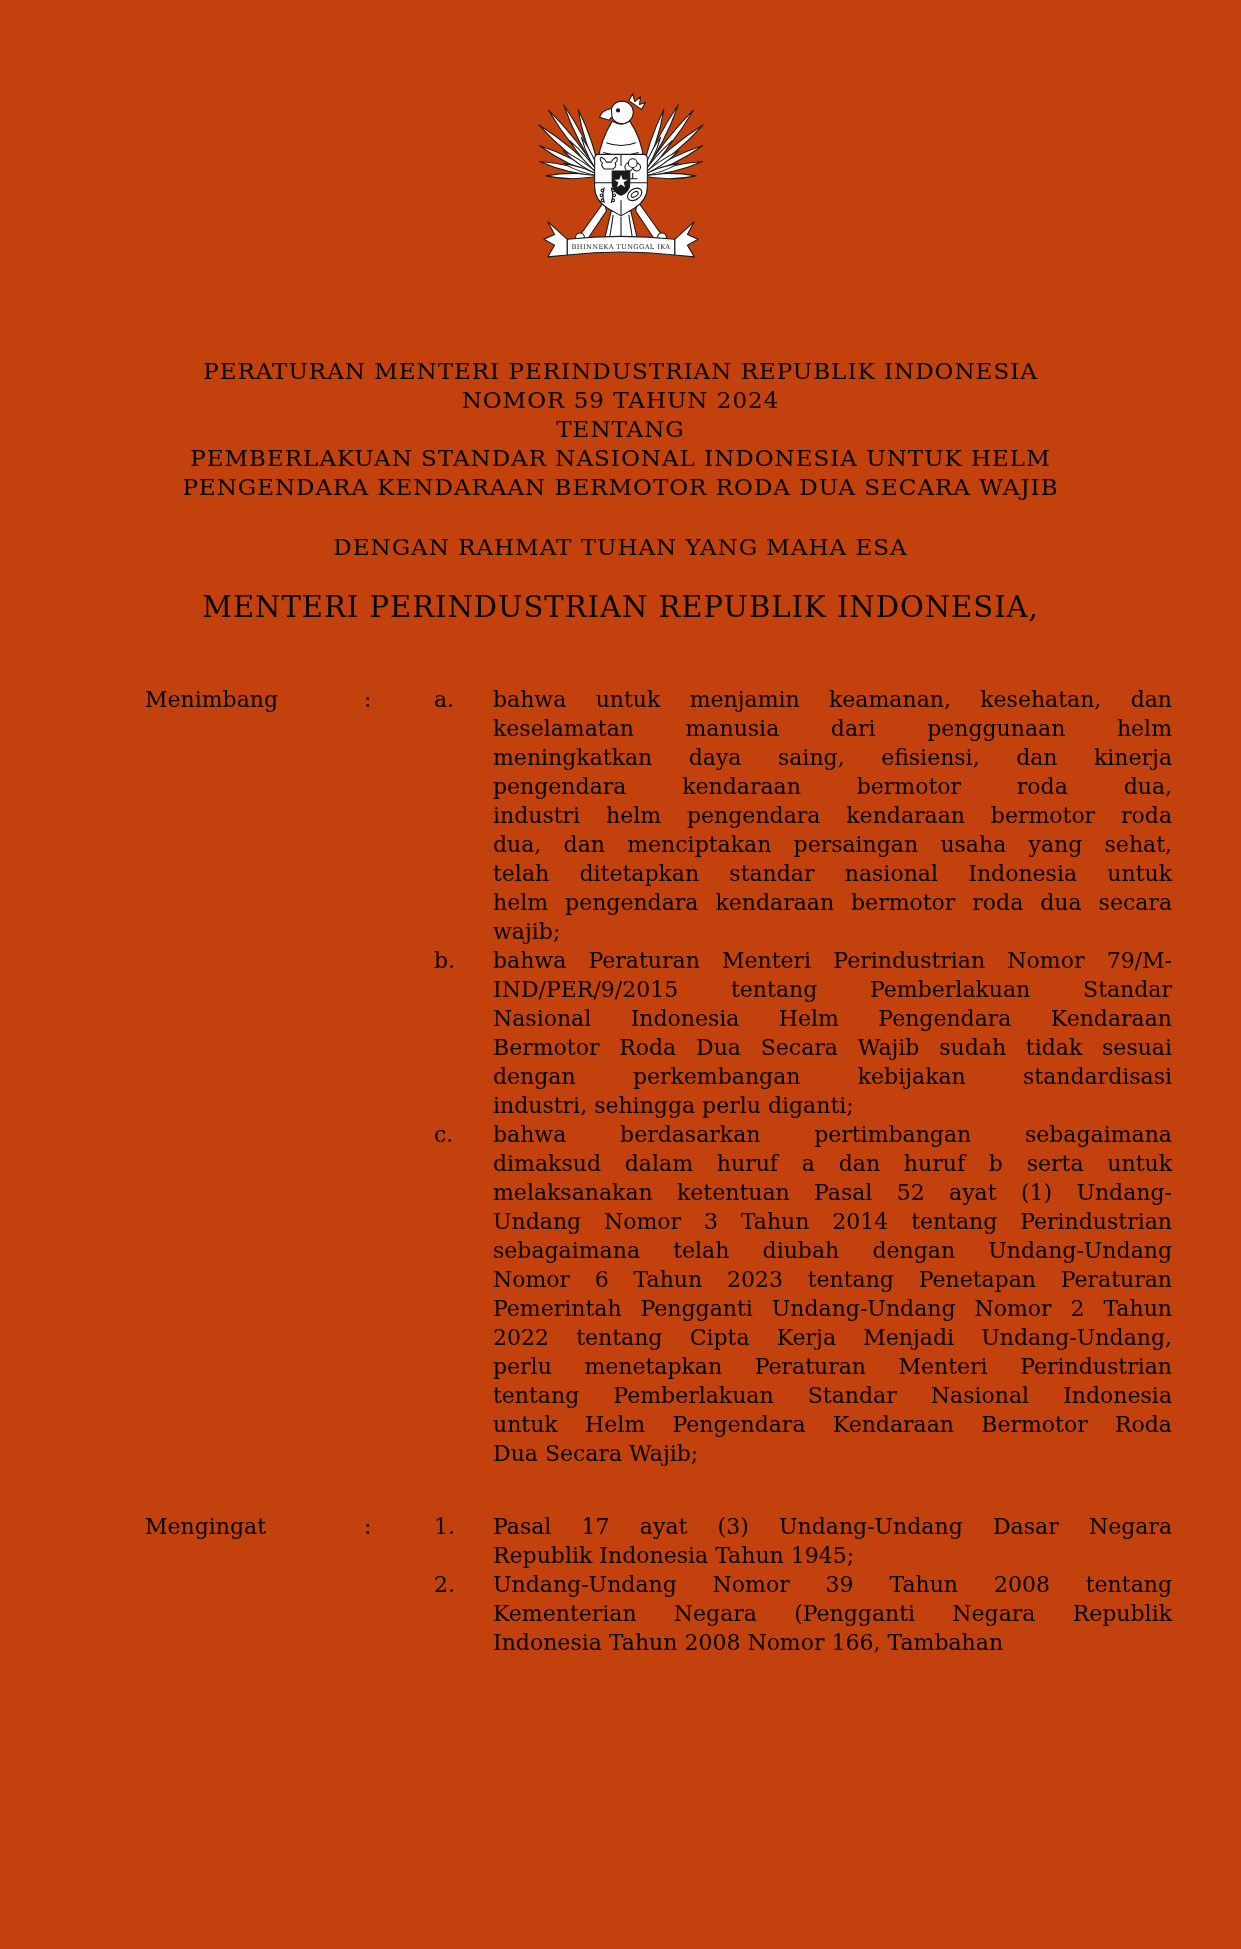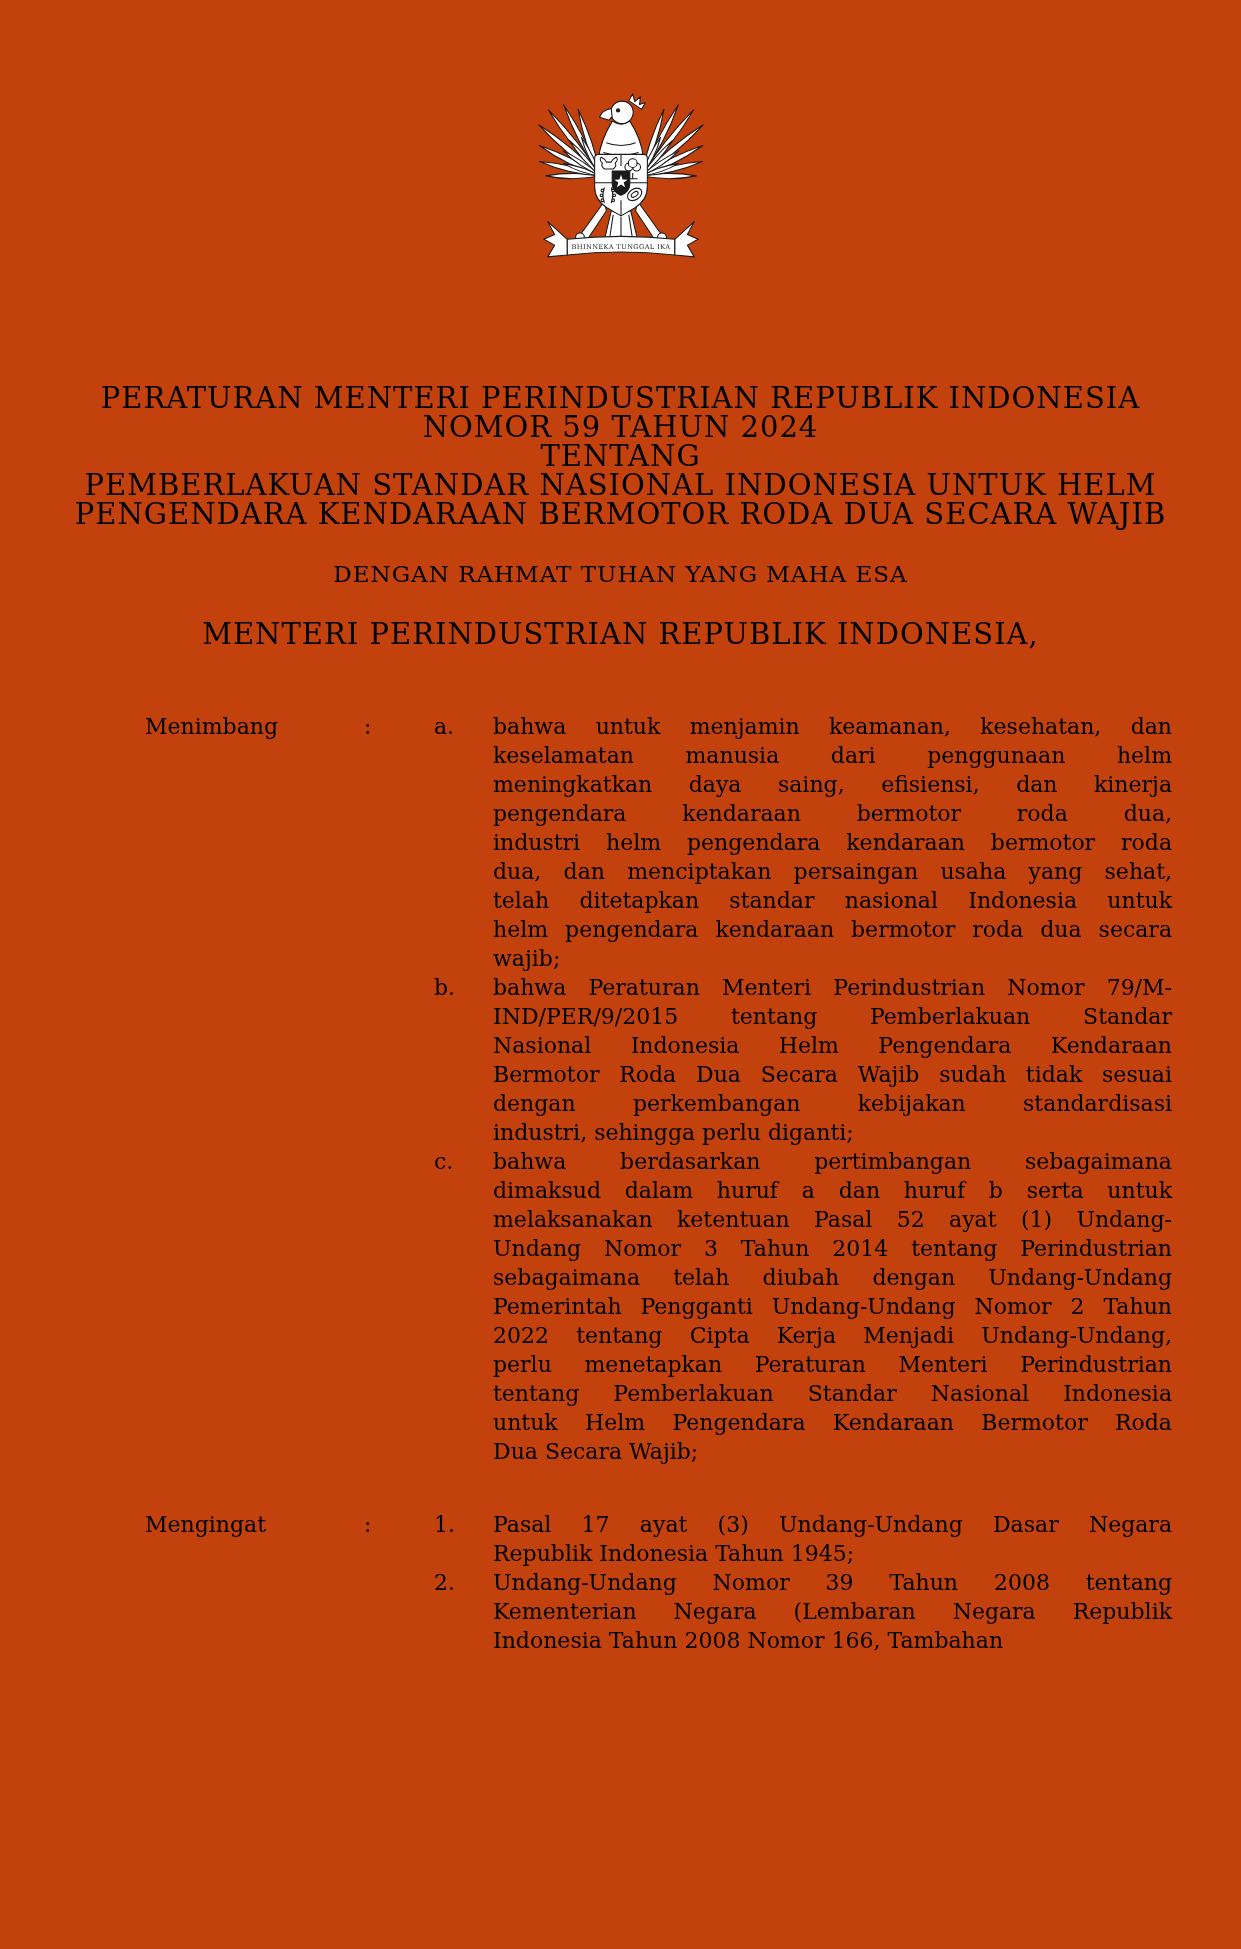--- a/index.html
+++ b/index.html
@@ -8,21 +8,21 @@
     font-family:"DejaVu Serif","Liberation Serif",serif;
     -webkit-font-smoothing:antialiased;
   }
   .page{position:relative;width:1241px;height:1949px;overflow:hidden;background:#c2410c;}
 
   
   .emblem-wrap{width:166px;margin:86px auto 0;}
   .emblem-wrap svg{display:block;width:166px;height:auto;}
 
   
-  .title-block{margin-top:120px;text-align:center;font-size:29px;line-height:29px;letter-spacing:1px;}
+  .title-block{margin-top:93px;text-align:center;font-size:23px;line-height:29px;letter-spacing:1px;}
   .title-line{white-space:nowrap;}
   .invocation{margin-top:31px;text-align:center;font-size:23px;line-height:29px;letter-spacing:1px;white-space:nowrap;}
   .authority{margin-top:31px;text-align:center;font-size:29px;line-height:29px;letter-spacing:1px;white-space:nowrap;}
 
   
   .content{margin:63px 147px 0 145px;font-size:22px;line-height:29px;}
   .section{display:flex;align-items:flex-start;gap:39px;}
   .section + .section{margin-top:44px;}
   .sec-label{width:180px;flex:none;}
   .sec-colon{width:31px;flex:none;}
@@ -173,20 +173,21 @@
             </div>
           </div>
           <div class="item">
             <div class="marker">c.</div>
             <div class="lines">
               <div class="line j">bahwa berdasarkan pertimbangan sebagaimana</div>
               <div class="line j">dimaksud dalam huruf a dan huruf b serta untuk</div>
               <div class="line j">melaksanakan ketentuan Pasal 52 ayat (1) Undang-</div>
               <div class="line j">Undang Nomor 3 Tahun 2014 tentang Perindustrian</div>
               <div class="line j">sebagaimana telah diubah dengan Undang-Undang</div>
+              <div class="line j">Nomor 6 Tahun 2023 tentang Penetapan Peraturan</div>
               <div class="line j">Pemerintah Pengganti Undang-Undang Nomor 2 Tahun</div>
               <div class="line j">2022 tentang Cipta Kerja Menjadi Undang-Undang,</div>
               <div class="line j">perlu menetapkan Peraturan Menteri Perindustrian</div>
               <div class="line j">tentang Pemberlakuan Standar Nasional Indonesia</div>
               <div class="line j">untuk Helm Pengendara Kendaraan Bermotor Roda</div>
               <div class="line last">Dua Secara Wajib;</div>
             </div>
           </div>
         </div>
       </div>
@@ -198,21 +199,21 @@
             <div class="marker">1.</div>
             <div class="lines">
               <div class="line j">Pasal 17 ayat (3) Undang-Undang Dasar Negara</div>
               <div class="line last">Republik Indonesia Tahun 1945;</div>
             </div>
           </div>
           <div class="item">
             <div class="marker">2.</div>
             <div class="lines">
               <div class="line j">Undang-Undang Nomor 39 Tahun 2008 tentang</div>
-              <div class="line j">Kementerian Negara (Lembaran Negara Republik</div>
+              <div class="line j">Kementerian Negara (Pengganti Negara Republik</div>
               <div class="line last">Indonesia Tahun 2008 Nomor 166, Tambahan</div>
             </div>
           </div>
         </div>
       </div>
     </div>
 
 </div>
 
 </body></html>

